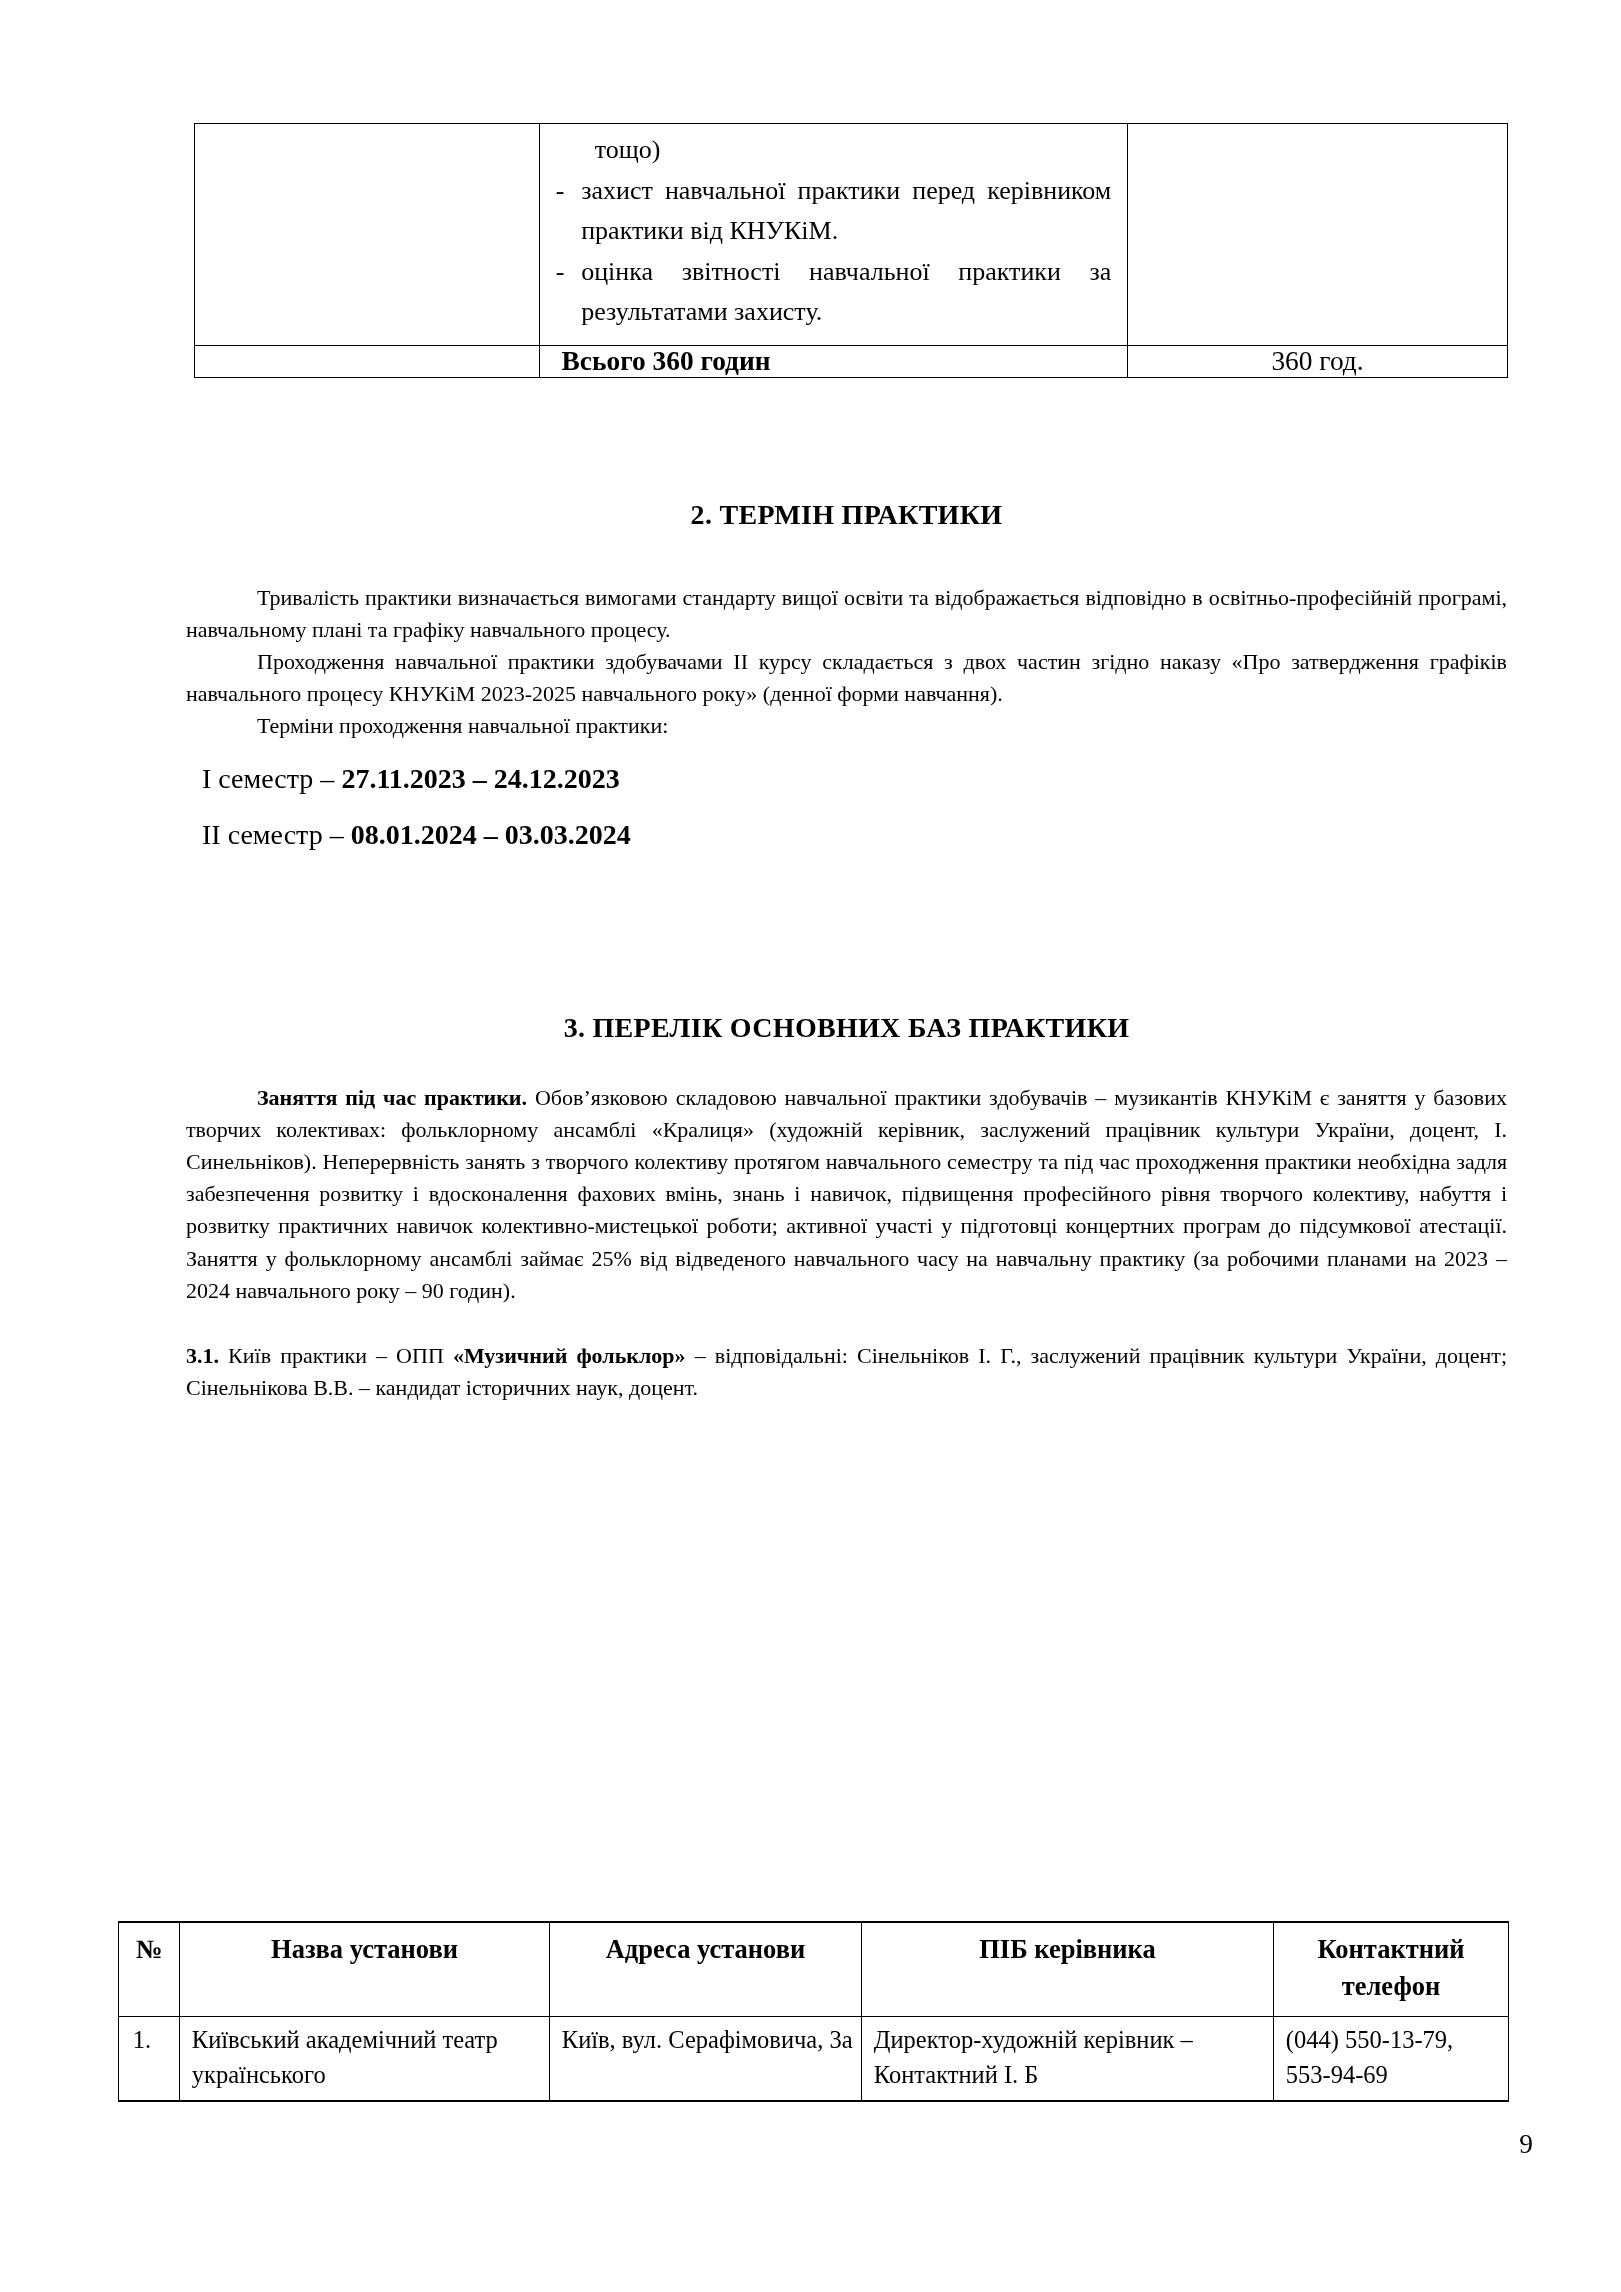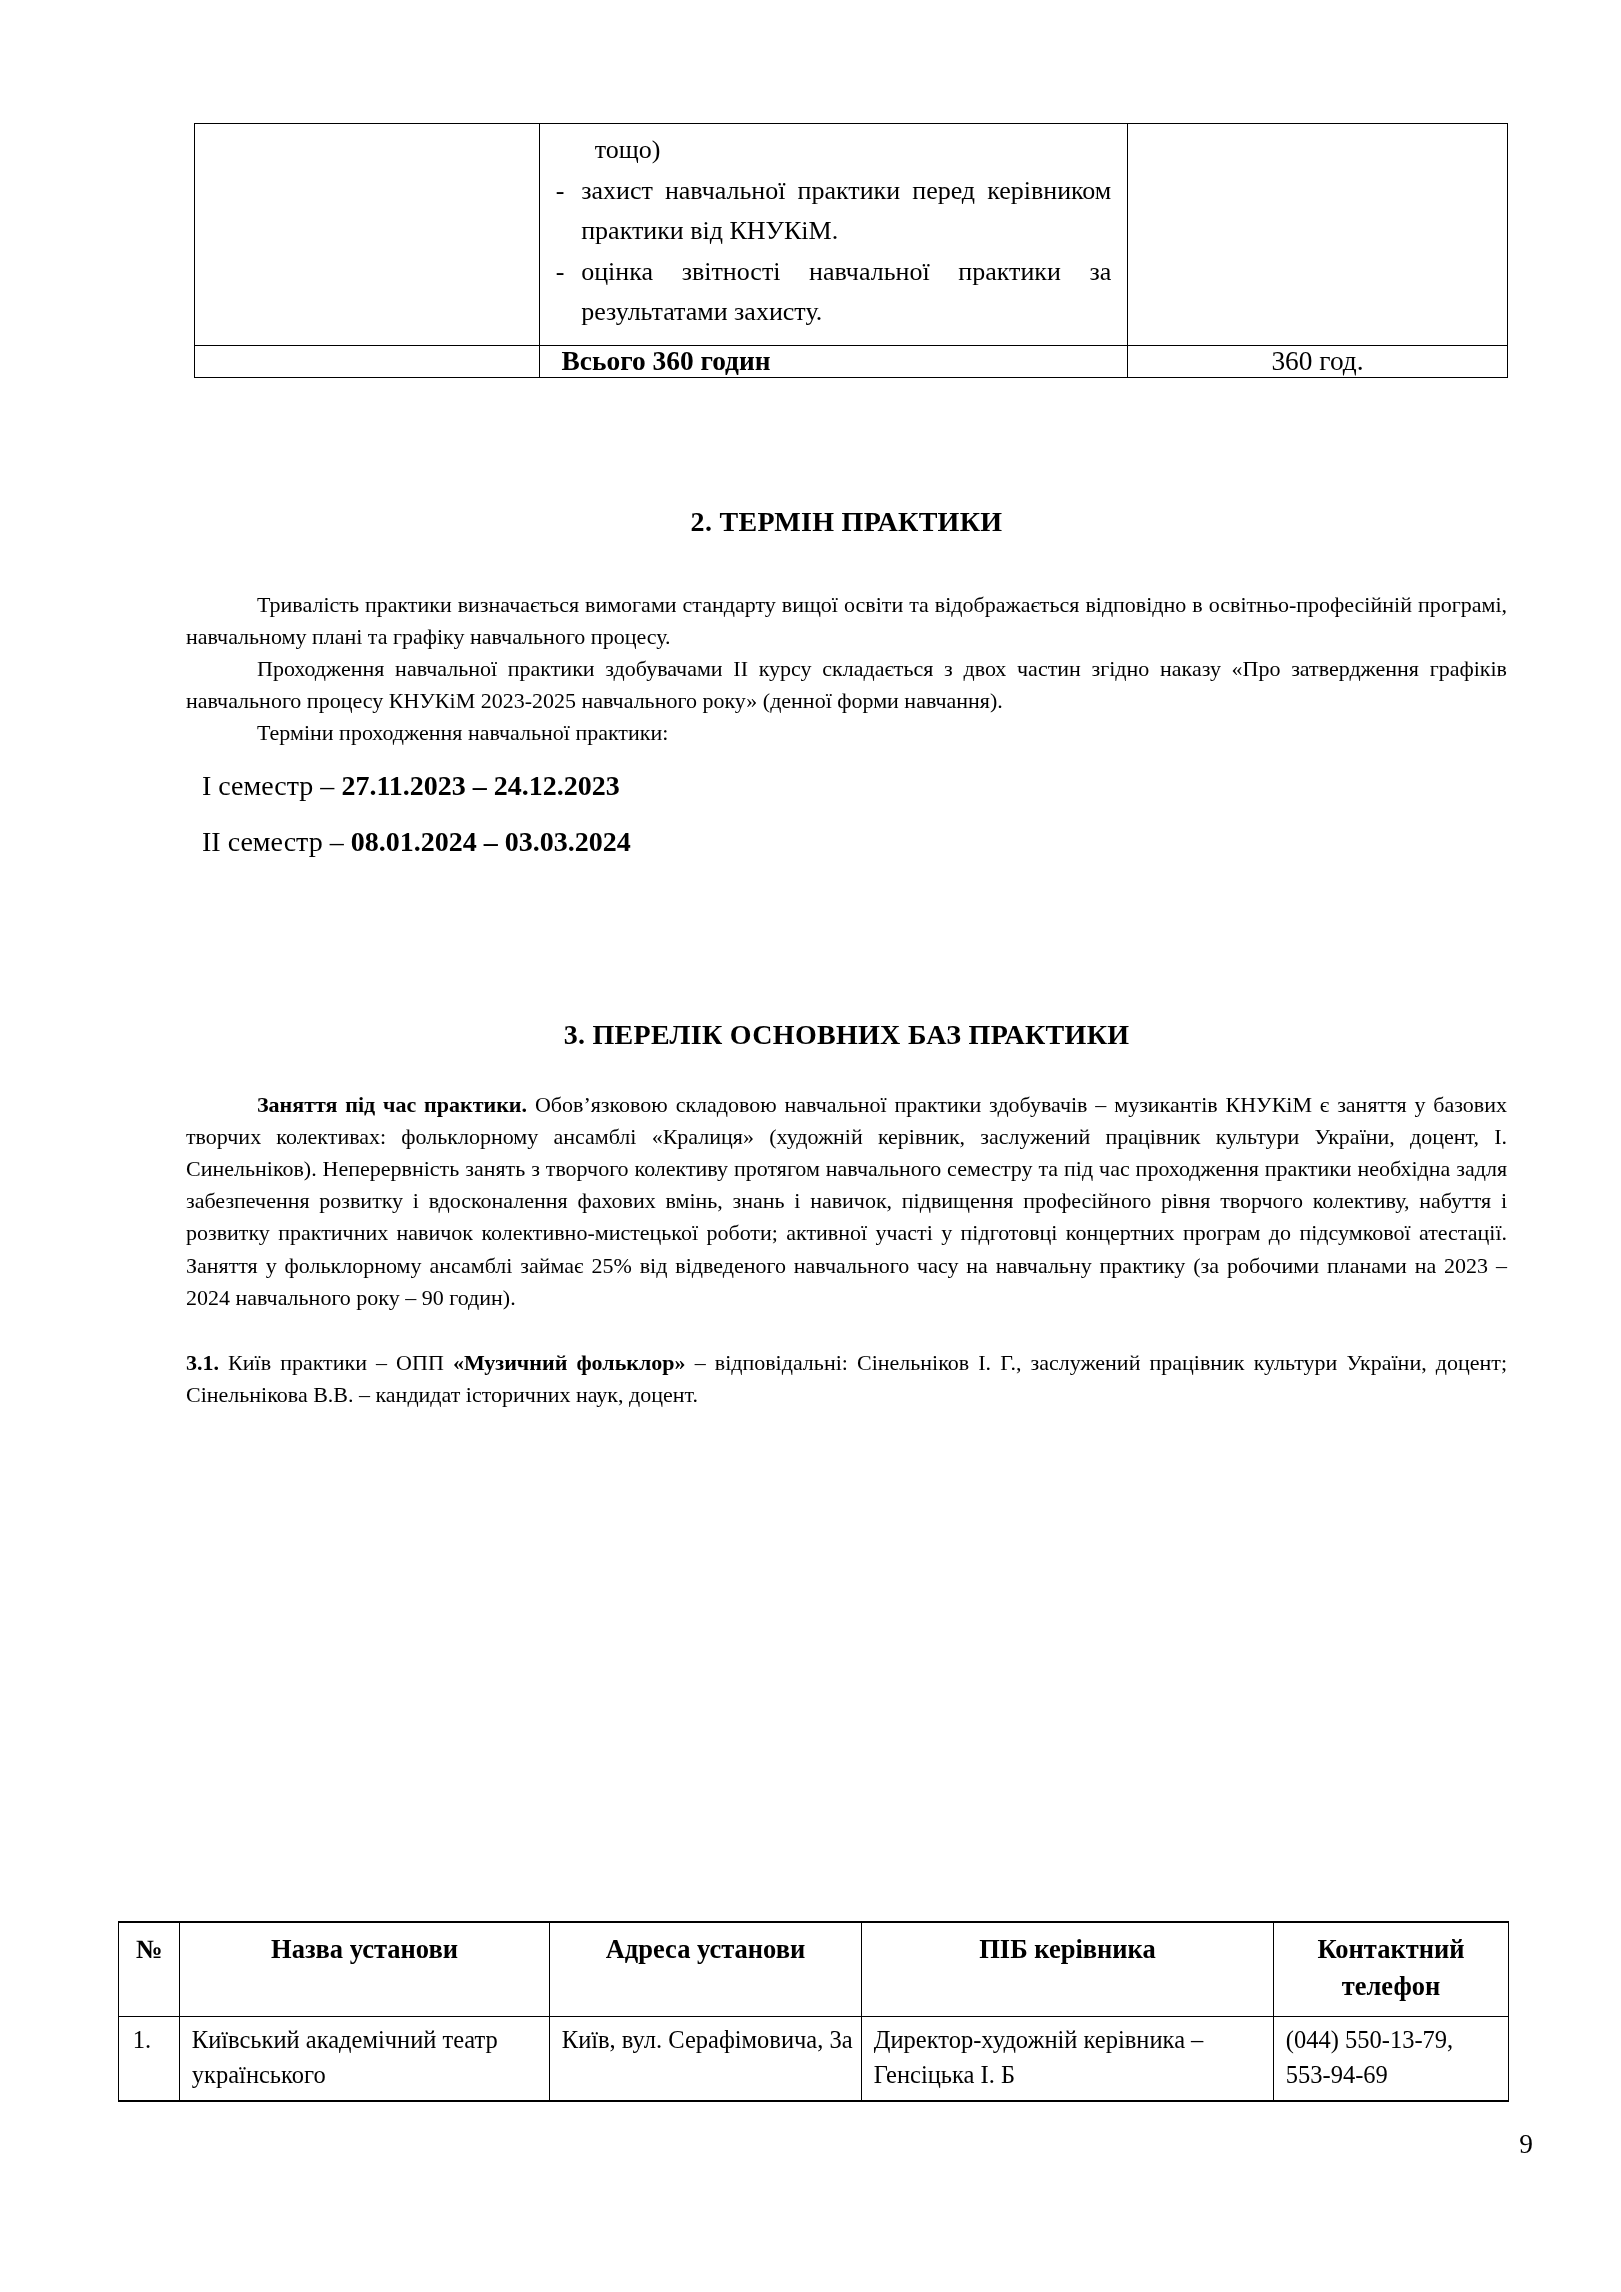--- a/index.html
+++ b/index.html
@@ -91,21 +91,21 @@
     font-weight: normal;
     font-size: 27.4px;
     text-align: center;
   }
 
   
   h2.section-heading {
     font-size: 28px;
     font-weight: bold;
     text-align: center;
-    margin: 11px;
+    margin: 4px;
     letter-spacing: 0.3px;
   }
   p.body-par {
     font-size: 22px;
     line-height: 1.46;
     margin: 0;
     text-align: justify;
     text-align-last: left;
     hyphens: none;
   }
@@ -240,21 +240,21 @@
         <th>Адреса установи</th>
         <th>ПІБ керівника</th>
         <th>Контактний телефон</th>
       </tr>
     </thead>
     <tbody>
       <tr>
         <td class="num-cell">1.</td>
         <td>Київський академічний театр українського</td>
         <td>Київ, вул. Серафімовича, 3а</td>
-        <td>Директор-художній керівника – Генсіцька І. Б</td>
+        <td>Директор-художній керівник – Контактний І. Б</td>
         <td>(044) 550-13-79, 553-94-69</td>
       </tr>
     </tbody>
   </table>
 
   <div class="page-number">9</div>
 
 </div>
 
 

